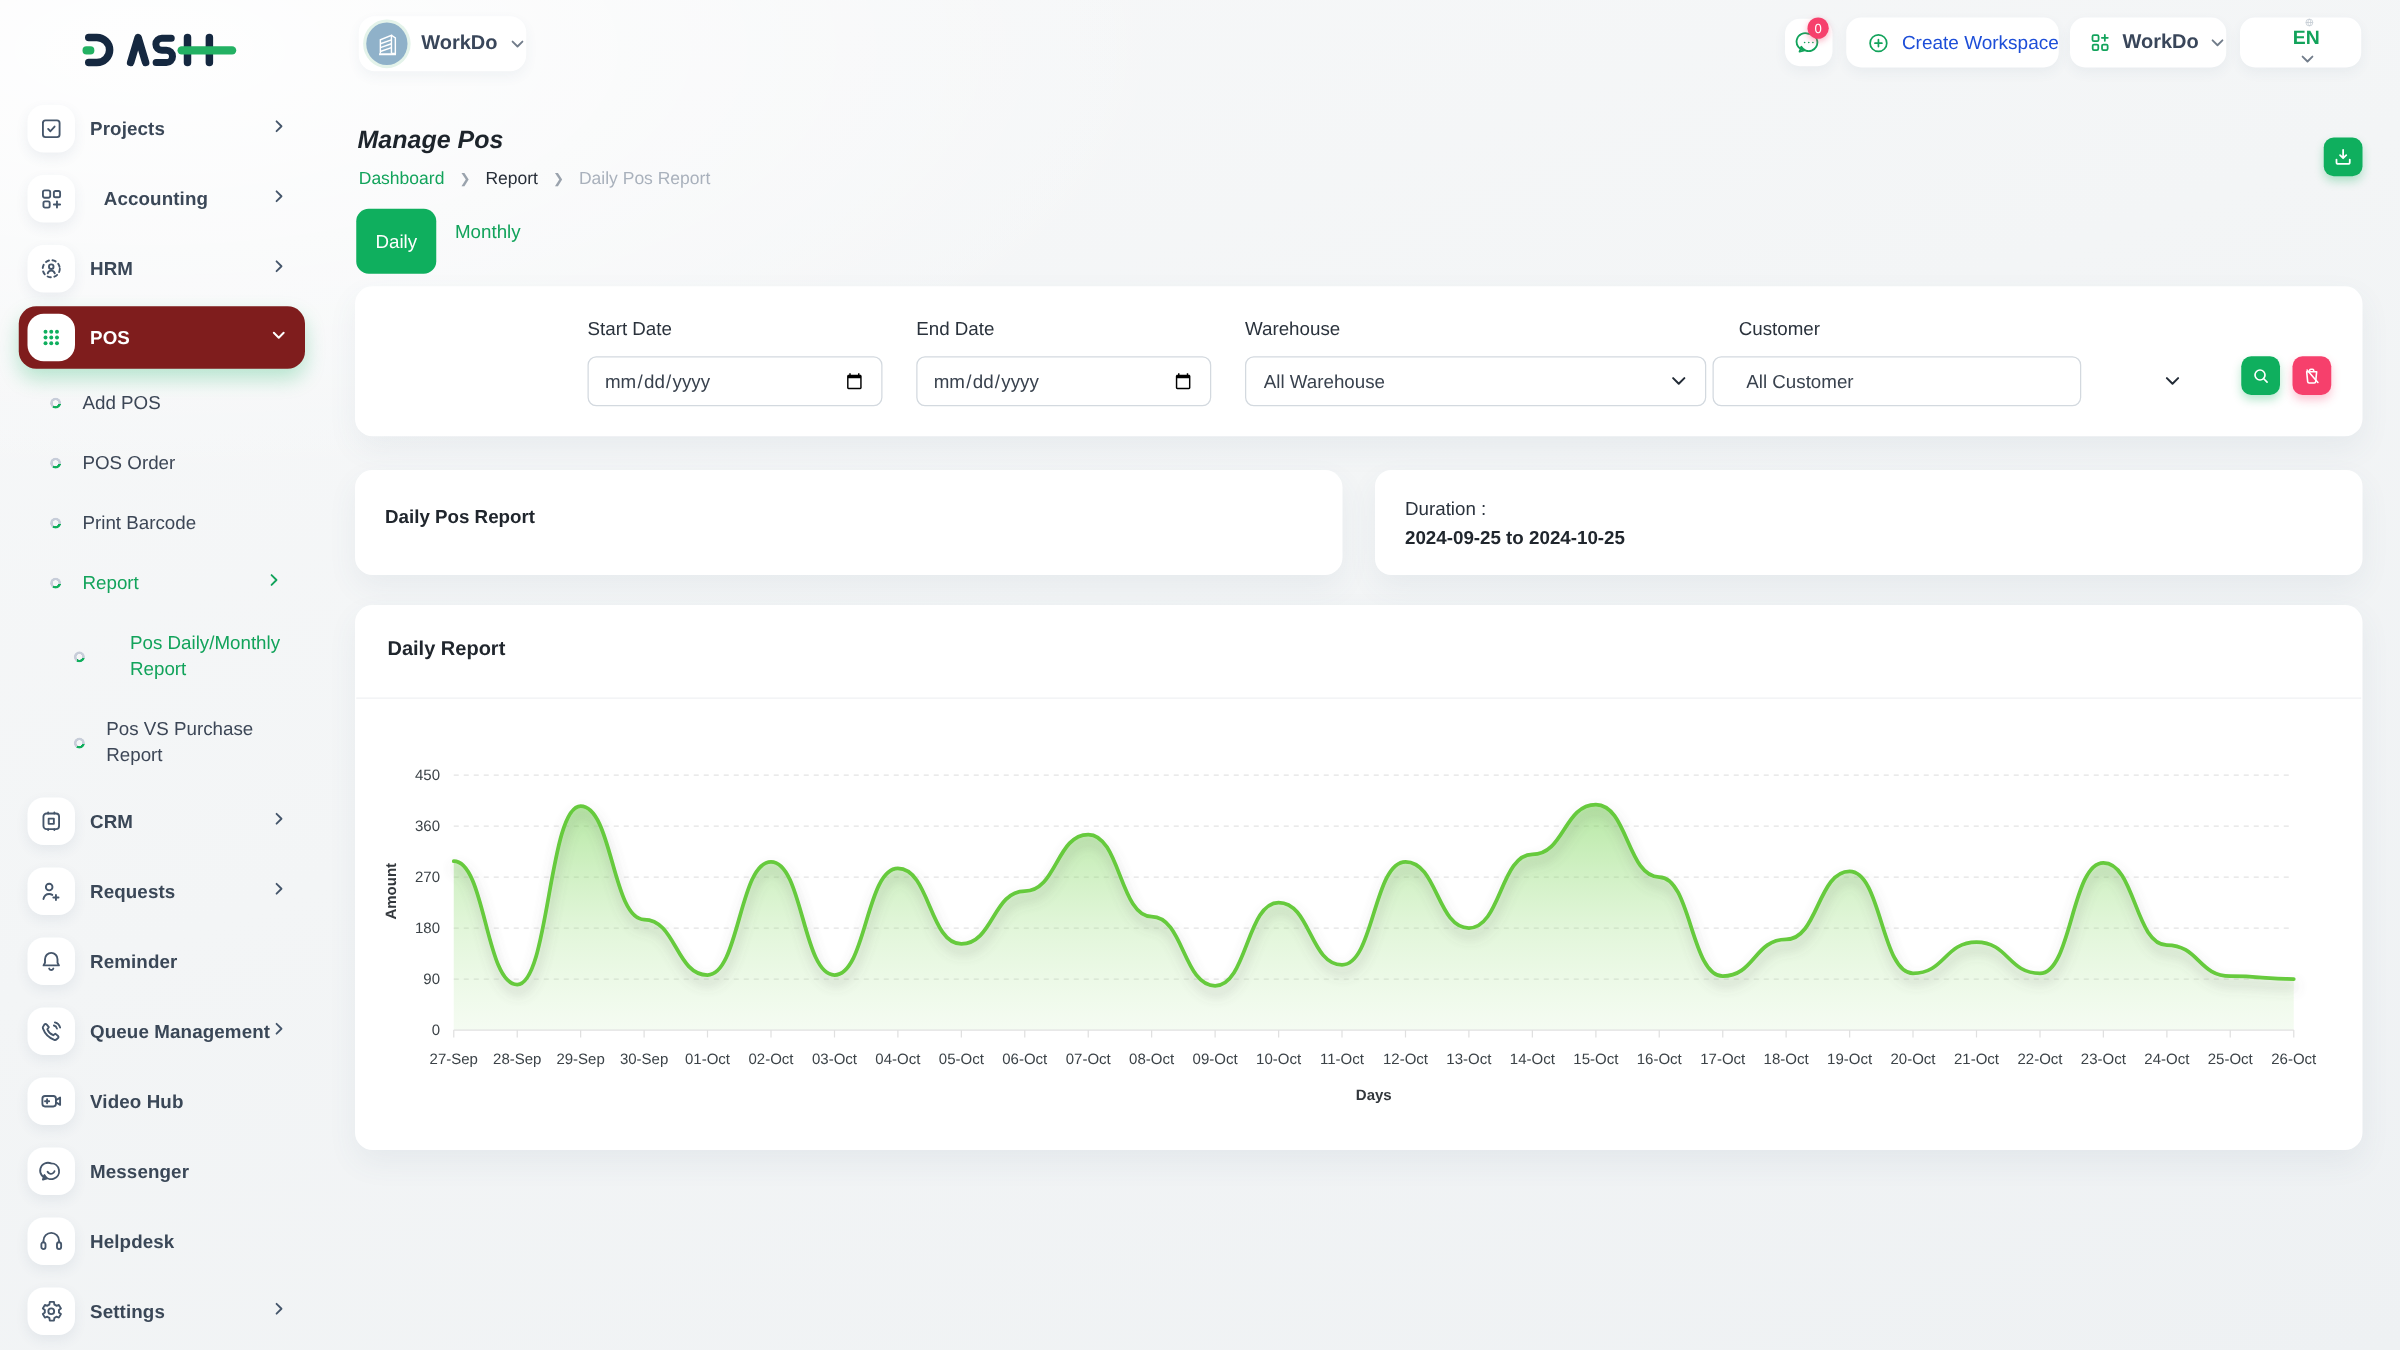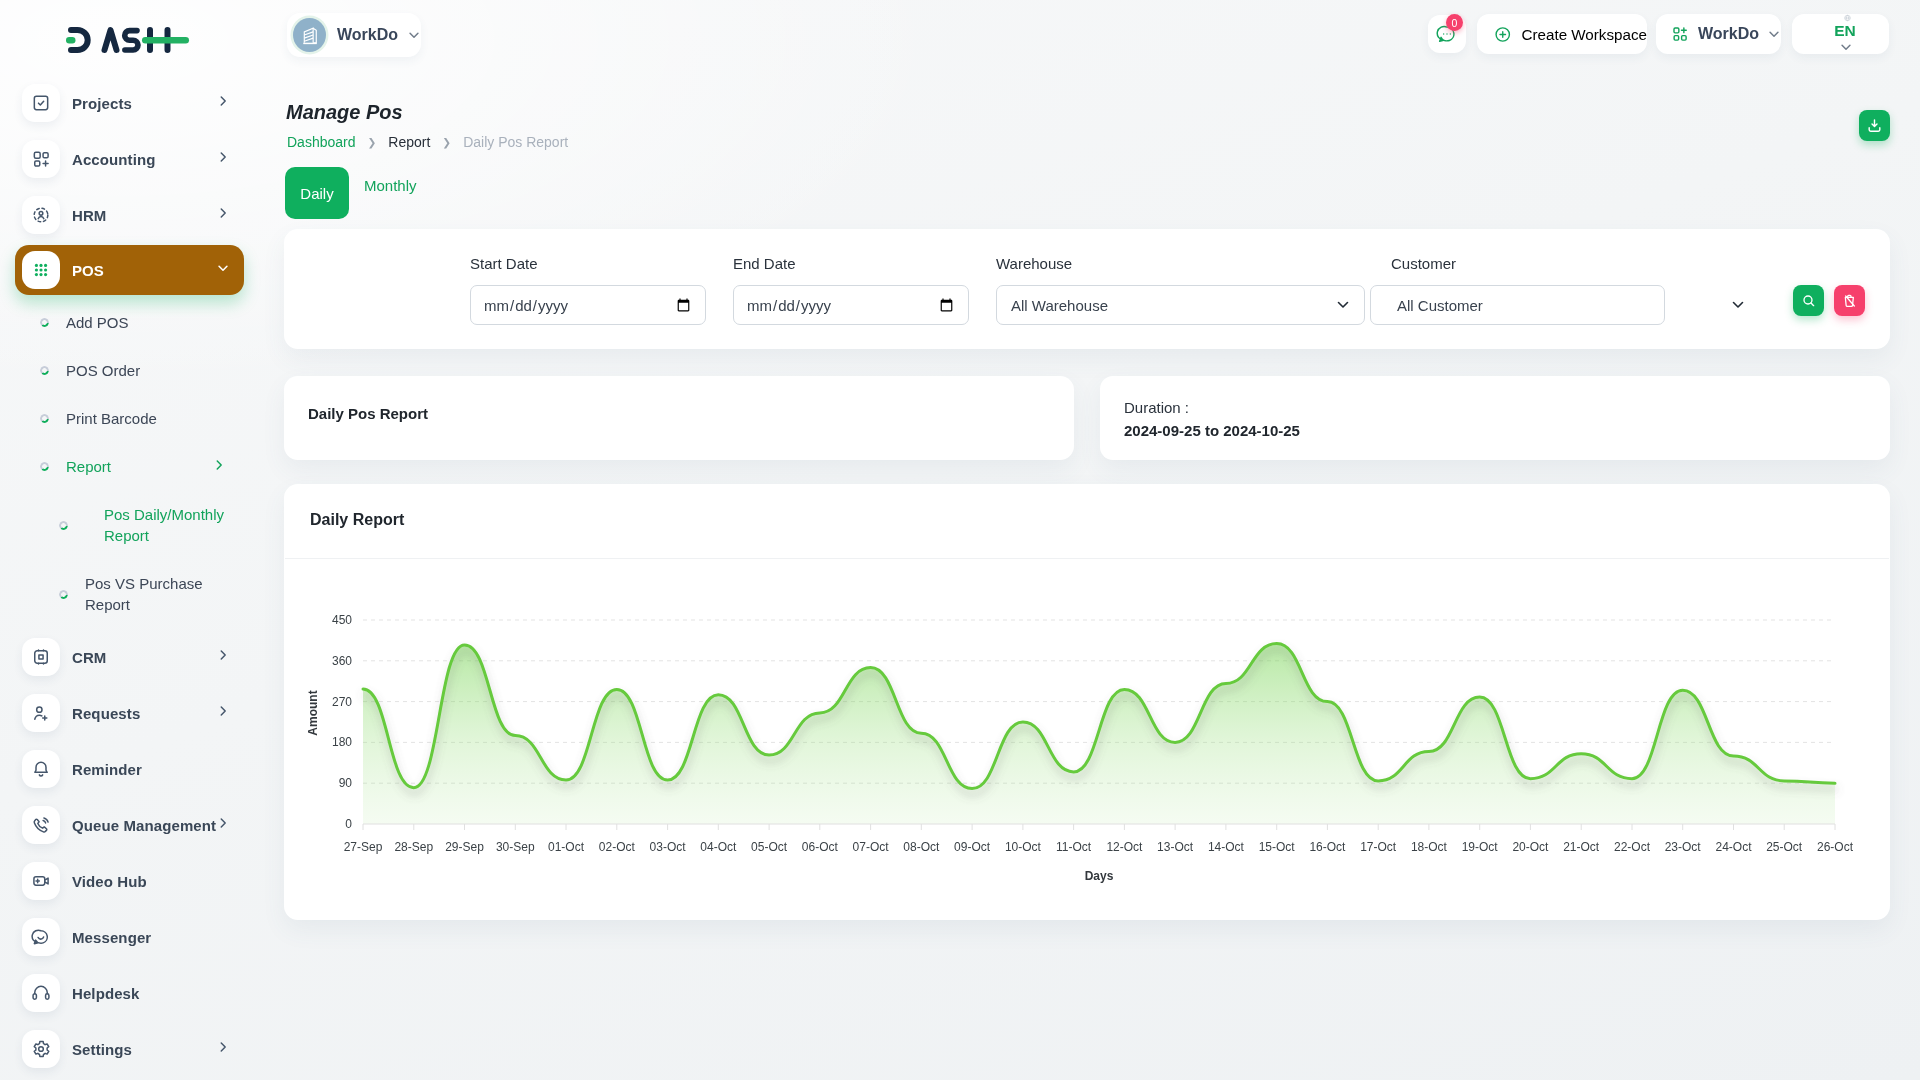--- a/index.html
+++ b/index.html
@@ -13,21 +13,21 @@
   position:relative;
 }
 
 .logo { position:absolute; left:60px; top:22px; width:135px; height:34px; }
 .mitem { position:absolute; left:22px; width:222px; height:40px; display:flex; align-items:center; }
 .tile { width:38px; height:38px; background:#fff; border-radius:13px; box-shadow:0 4px 10px rgba(54,80,120,.08); display:flex; align-items:center; justify-content:center; flex:0 0 38px; }
 .tile svg { width:20px; height:20px; }
 .mlabel { white-space:nowrap; font-size:15px; font-weight:700; color:#3a4757; margin-left:12px; flex:1; letter-spacing:.1px; }
 .mchev { color:#3a4757; margin-right:14px; }
 .chev svg { width:14px; height:14px; }
-.pos-active { position:absolute; left:15px; top:245px; width:229px; height:50px; background:#a16207; border-radius:14px; display:flex; align-items:center; box-shadow:0 8px 16px rgba(15,175,94,.28); }
+.pos-active { position:absolute; left:15px; top:245px; width:229px; height:50px; background:#7f1d1d; border-radius:14px; display:flex; align-items:center; box-shadow:0 8px 16px rgba(15,175,94,.28); }
 .pos-active .tile { margin-left:7px; box-shadow:none; }
 .pos-active .mlabel { color:#fff; }
 .pos-active .mchev { color:#fff; }
 .sub { position:absolute; left:40px; display:flex; align-items:center; }
 .sub .ring { width:9px; height:9px; border-radius:50%; flex:0 0 9px;
   background:conic-gradient(from 0deg,#c7cdd9 0 103deg,#10ae5c 103deg 218deg,#c7cdd9 218deg 360deg);
   -webkit-mask:radial-gradient(circle,transparent 0 2.1px,#000 2.5px); }
 .sub .slabel { font-size:15px; color:#3c4656; margin-left:17px; line-height:21px; }
 .green { color:#12a35b !important; }
 
@@ -69,21 +69,21 @@
         <svg viewBox="0 0 24 24" fill="none" stroke="#45566b" stroke-width="1.8" stroke-linecap="round" stroke-linejoin="round">
           <rect x="4" y="4" width="16" height="16" rx="2.5"></rect>
           <path d="M9 12.2l2.2 2.2 4-4.5"></path>
         </svg>
       </div>
     <div class="mlabel">Projects</div>
     <div class="mchev chev"><svg viewBox="0 0 16 16" fill="none" stroke="#45566b" stroke-width="1.7" stroke-linecap="round" stroke-linejoin="round">
           <path d="M6 3.5 L10.5 8 L6 12.5"></path>
         </svg></div>
   </div>
-  <div class="mitem" style="top:139px;">
+  <div class="mitem" style="top:139px;gap:11px;">
     <div class="tile">
         <svg viewBox="0 0 24 24" fill="none" stroke="#45566b" stroke-width="1.8" stroke-linecap="round" stroke-linejoin="round">
           <rect x="4" y="4" width="7" height="7" rx="1.8"></rect>
           <rect x="14.5" y="4.5" width="6" height="6" rx="1.5"></rect>
           <rect x="4.5" y="14.5" width="6" height="6" rx="1.5"></rect>
           <path d="M17.5 14.5 v6 M14.5 17.5 h6"></path>
         </svg>
       </div>
     <div class="mlabel">Accounting</div>
     <div class="mchev chev"><svg viewBox="0 0 16 16" fill="none" stroke="#45566b" stroke-width="1.7" stroke-linecap="round" stroke-linejoin="round">
@@ -259,21 +259,21 @@
         <circle cx="12" cy="12" r="0.7" fill="#12a35b" stroke="none"></circle>
         <circle cx="15.6" cy="12" r="0.7" fill="#12a35b" stroke="none"></circle>
       </svg>
     <div style="position:absolute; left:18px; top:-1px; width:17px; height:17px; background:#f6406c; border-radius:50%; color:#fff; font-size:10.5px; display:flex; align-items:center; justify-content:center; box-shadow:0 2px 5px rgba(246,64,108,.4);">0</div>
   </div>
   <div class="hbtn" style="left:1477px; top:14px; width:170px; height:40px; border-radius:12px;">
     <svg viewBox="0 0 24 24" width="21" height="21" fill="none" stroke="#12a35b" stroke-width="1.7" stroke-linecap="round" style="margin-left:16px;">
         <circle cx="12" cy="12" r="8.2"></circle>
         <path d="M12 8.6v6.8M8.6 12h6.8"></path>
       </svg>
-    <span style="margin-left:9px; font-size:15.2px; color:#000000; white-space:nowrap;text-align:right;">Create Workspace</span>
+    <span style="margin-left:9px; font-size:15.2px; color:#1d4ed8; white-space:nowrap;text-align:right;">Create Workspace</span>
   </div>
   <div class="hbtn" style="left:1656px; top:14px; width:125px; height:40px; border-radius:12px;">
     <svg viewBox="0 0 24 24" width="20" height="20" fill="none" stroke="#12a35b" stroke-width="1.9" style="margin-left:15px;">
         <rect x="4" y="4" width="6.5" height="6.5" rx="1.5"></rect>
         <rect x="4.2" y="14.2" width="6" height="6" rx="1.4"></rect>
         <rect x="14.2" y="14.2" width="6" height="6" rx="1.4"></rect>
         <path d="M17.2 3.8v6.4M14 7h6.4" stroke-linecap="round"></path>
       </svg>
     <span style="margin-left:9px; font-size:16px; font-weight:700; color:#39465a;">WorkDo</span>
     <span class="chev" style="margin-left:8px; display:flex;">

